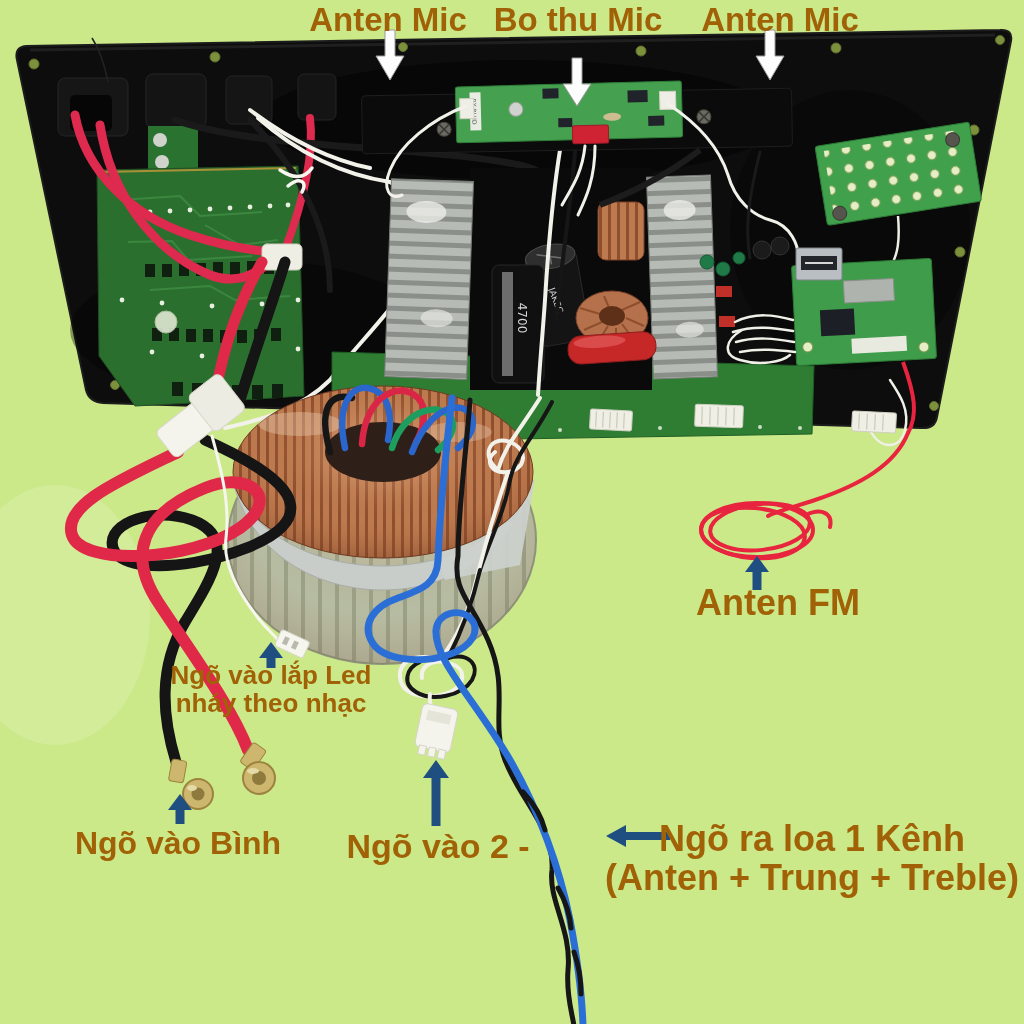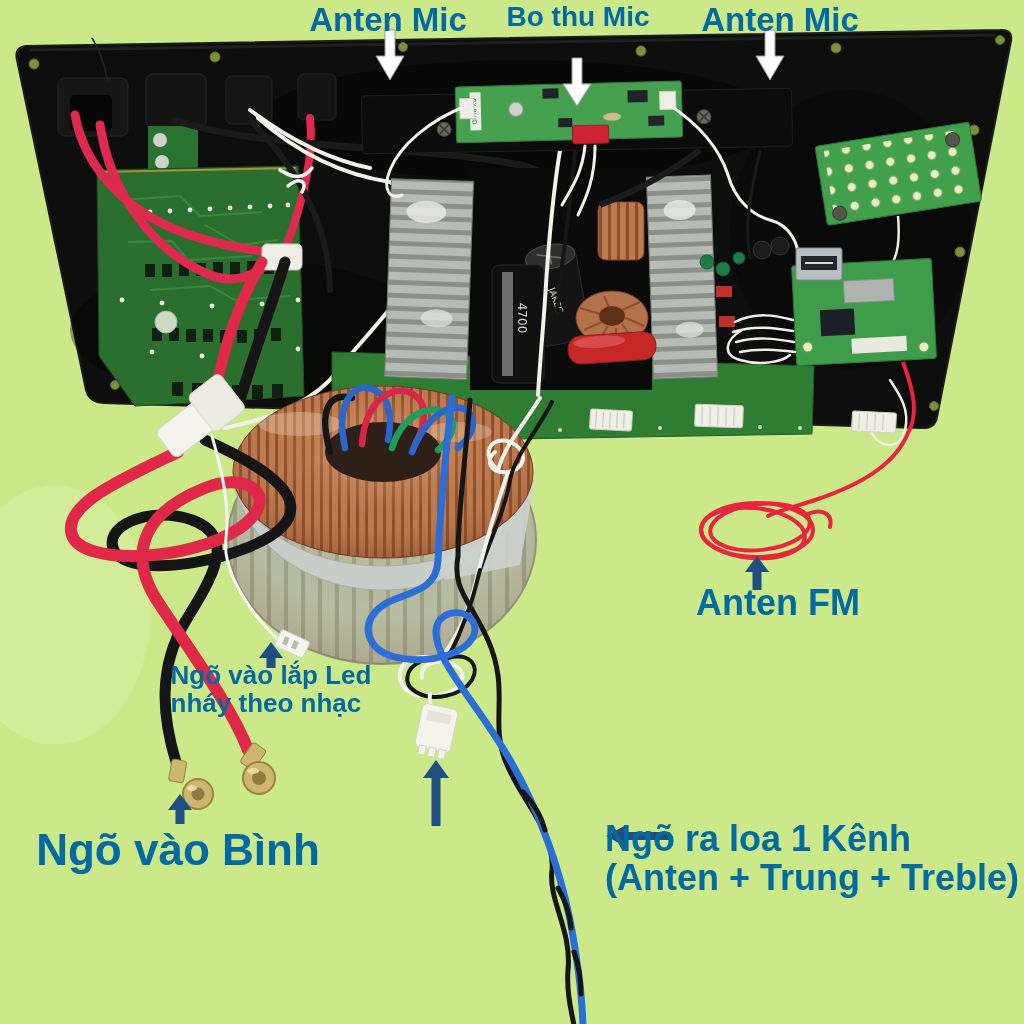--- a/index.html
+++ b/index.html
@@ -1,20 +1,20 @@
 <!DOCTYPE html>
 <html><head>
 <meta charset="utf-8">
 <style>
   html,body{margin:0;padding:0;background:#cbe989;}
   .stage{position:relative;width:1024px;height:1024px;overflow:hidden;
          background:#cbe989;font-family:"Liberation Sans","DejaVu Sans",sans-serif;}
   .stage svg{position:absolute;left:0;top:0;}
-  .lbl{position:absolute;transform:translateX(-50%);color:#0369a1;font-weight:bold;
-       white-space:nowrap;line-height:1.08;letter-spacing:0;}
+  .lbl{position:absolute;transform:translateX(-50%);color:#a16207;font-weight:bold;
+       text-align:center;white-space:nowrap;line-height:1.08;letter-spacing:0;}
   .lbl span{display:block;}
 </style>
 </head>
 <body>
 
 <div class="stage">
 
 <svg width="1024" height="1024" viewBox="0 0 1024 1024">
   <defs>
     <linearGradient id="silverG" x1="0" y1="0" x2="1" y2="0">
@@ -386,35 +386,36 @@
     <path d="M 765,30 L 775,30 L 775,56 L 784,56 L 770,80 L 756,56 L 765,56 Z" fill="#fdfdfd" stroke="#9a9a9a"></path>
     <path fill="#1e4f80" d="M 757,556 L 769,572 L 761.5,572 L 761.5,590 L 752.5,590 L 752.5,572 L 745,572 Z"></path>
     <path fill="#1e4f80" d="M 271,642 L 283,658 L 275.5,658 L 275.5,668 L 266.5,668 L 266.5,658 L 259,658 Z"></path>
     <path fill="#1e4f80" d="M 180,794 L 192,810 L 184.5,810 L 184.5,824 L 175.5,824 L 175.5,810 L 168,810 Z"></path>
     <path fill="#1e4f80" d="M 436,760 L 449,778 L 440.5,778 L 440.5,826 L 431.5,826 L 431.5,778 L 423,778 Z"></path>
     <path fill="#1e4f80" d="M 606,836 L 626,825 L 626,832 L 670,832 L 670,840 L 626,840 L 626,847 Z"></path>
   </g>
 </svg>
 
 <div class="lbl" style="left:388px;top:2px;font-size:33px">Anten Mic</div>
-<div class="lbl" style="left:578px;top:2px;font-size:28px">Bo thu Mic</div>
+<div class="lbl" style="left:578px;top:2px;font-size:33px">Bo thu Mic</div>
 <div class="lbl" style="left:780px;top:2px;font-size:33px">Anten Mic</div>
 
 <div class="lbl" style="left:778px;top:584px;font-size:36px">Anten FM</div>
 
 <div class="lbl" style="left:271px;top:661px;font-size:26px">
   <span>Ngõ vào lắp Led</span>
   <span>nháy theo nhạc</span>
 </div>
 
-<div class="lbl" style="left:178px;top:826px;font-size:44px">
+<div class="lbl" style="left:178px;top:826px;font-size:32px">
   <span>Ngõ vào Bình</span>
 </div>
 
 <div class="lbl" style="left:438px;top:828px;font-size:34px">
+  <span>Ngõ vào 2 -</span>
 </div>
 
 <div class="lbl" style="left:812px;top:820px;font-size:36px">
   <span>Ngõ ra loa 1 Kênh</span>
   <span>(Anten + Trung + Treble)</span>
 </div>
 
 </div>
 
 </body></html>

